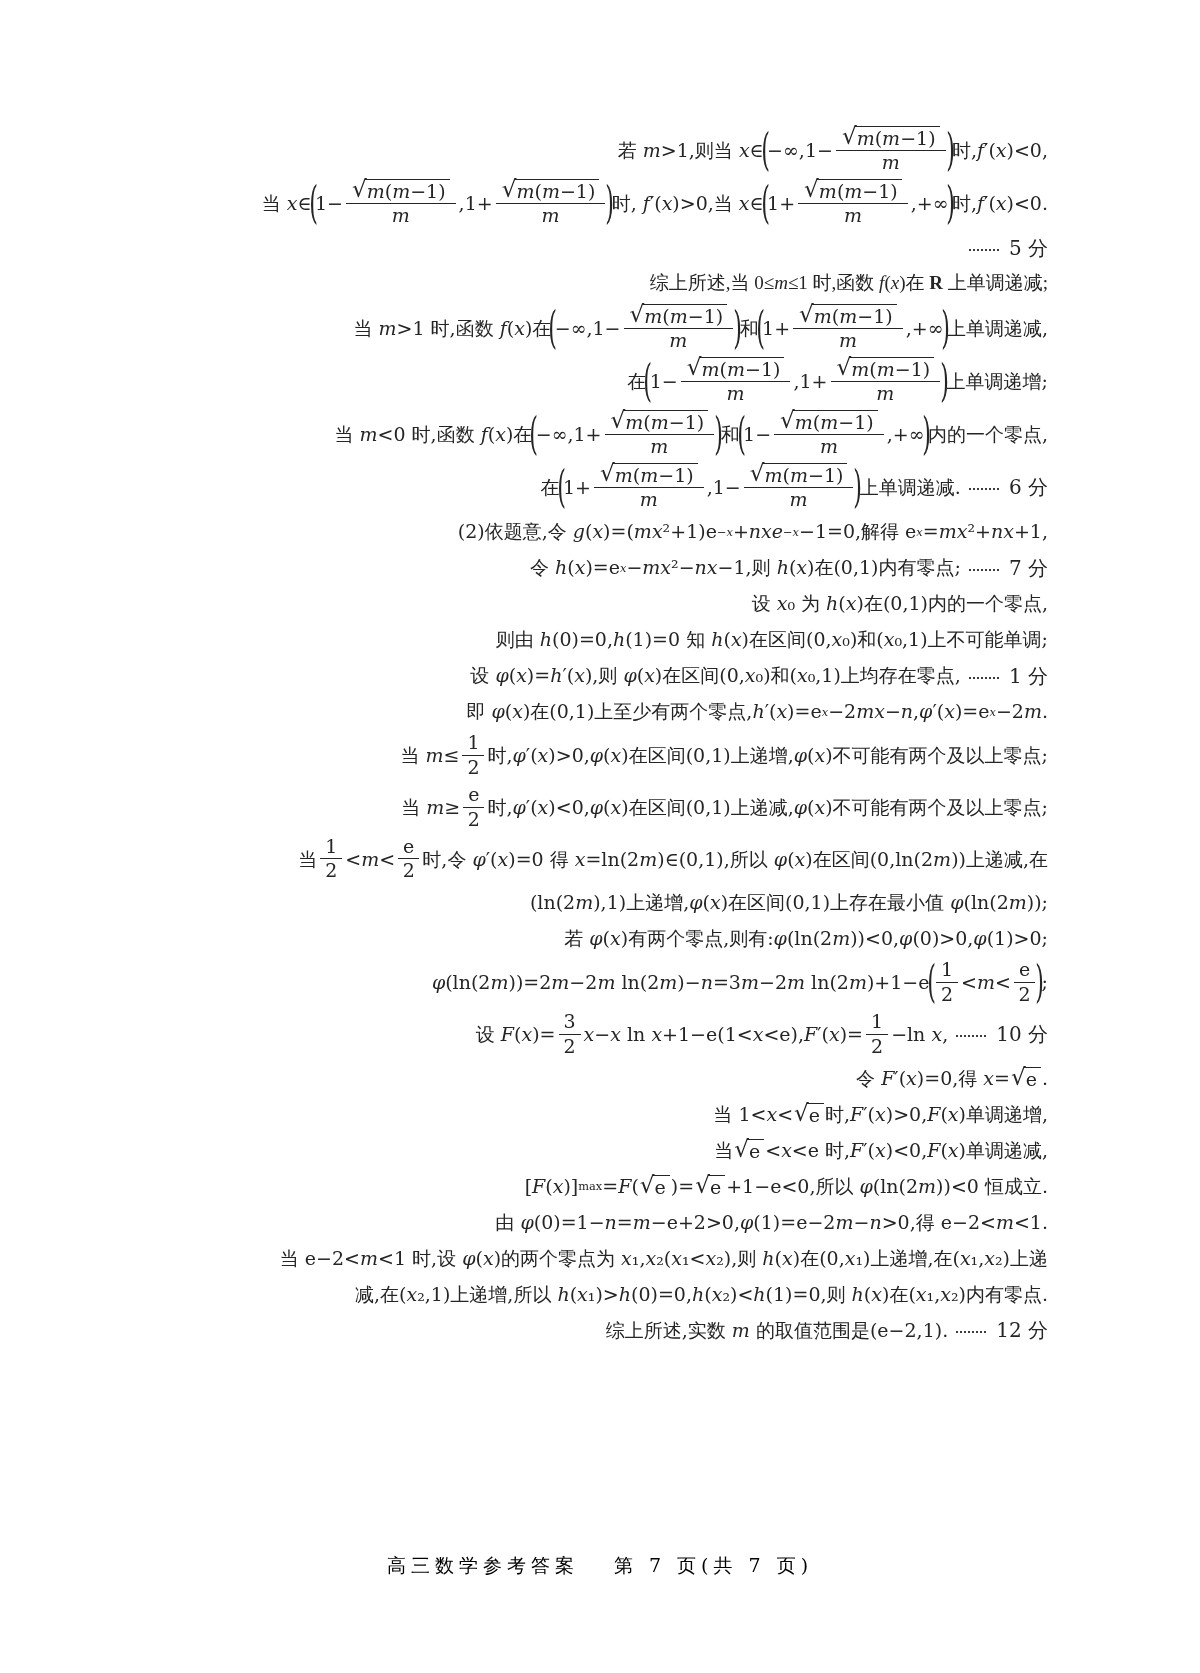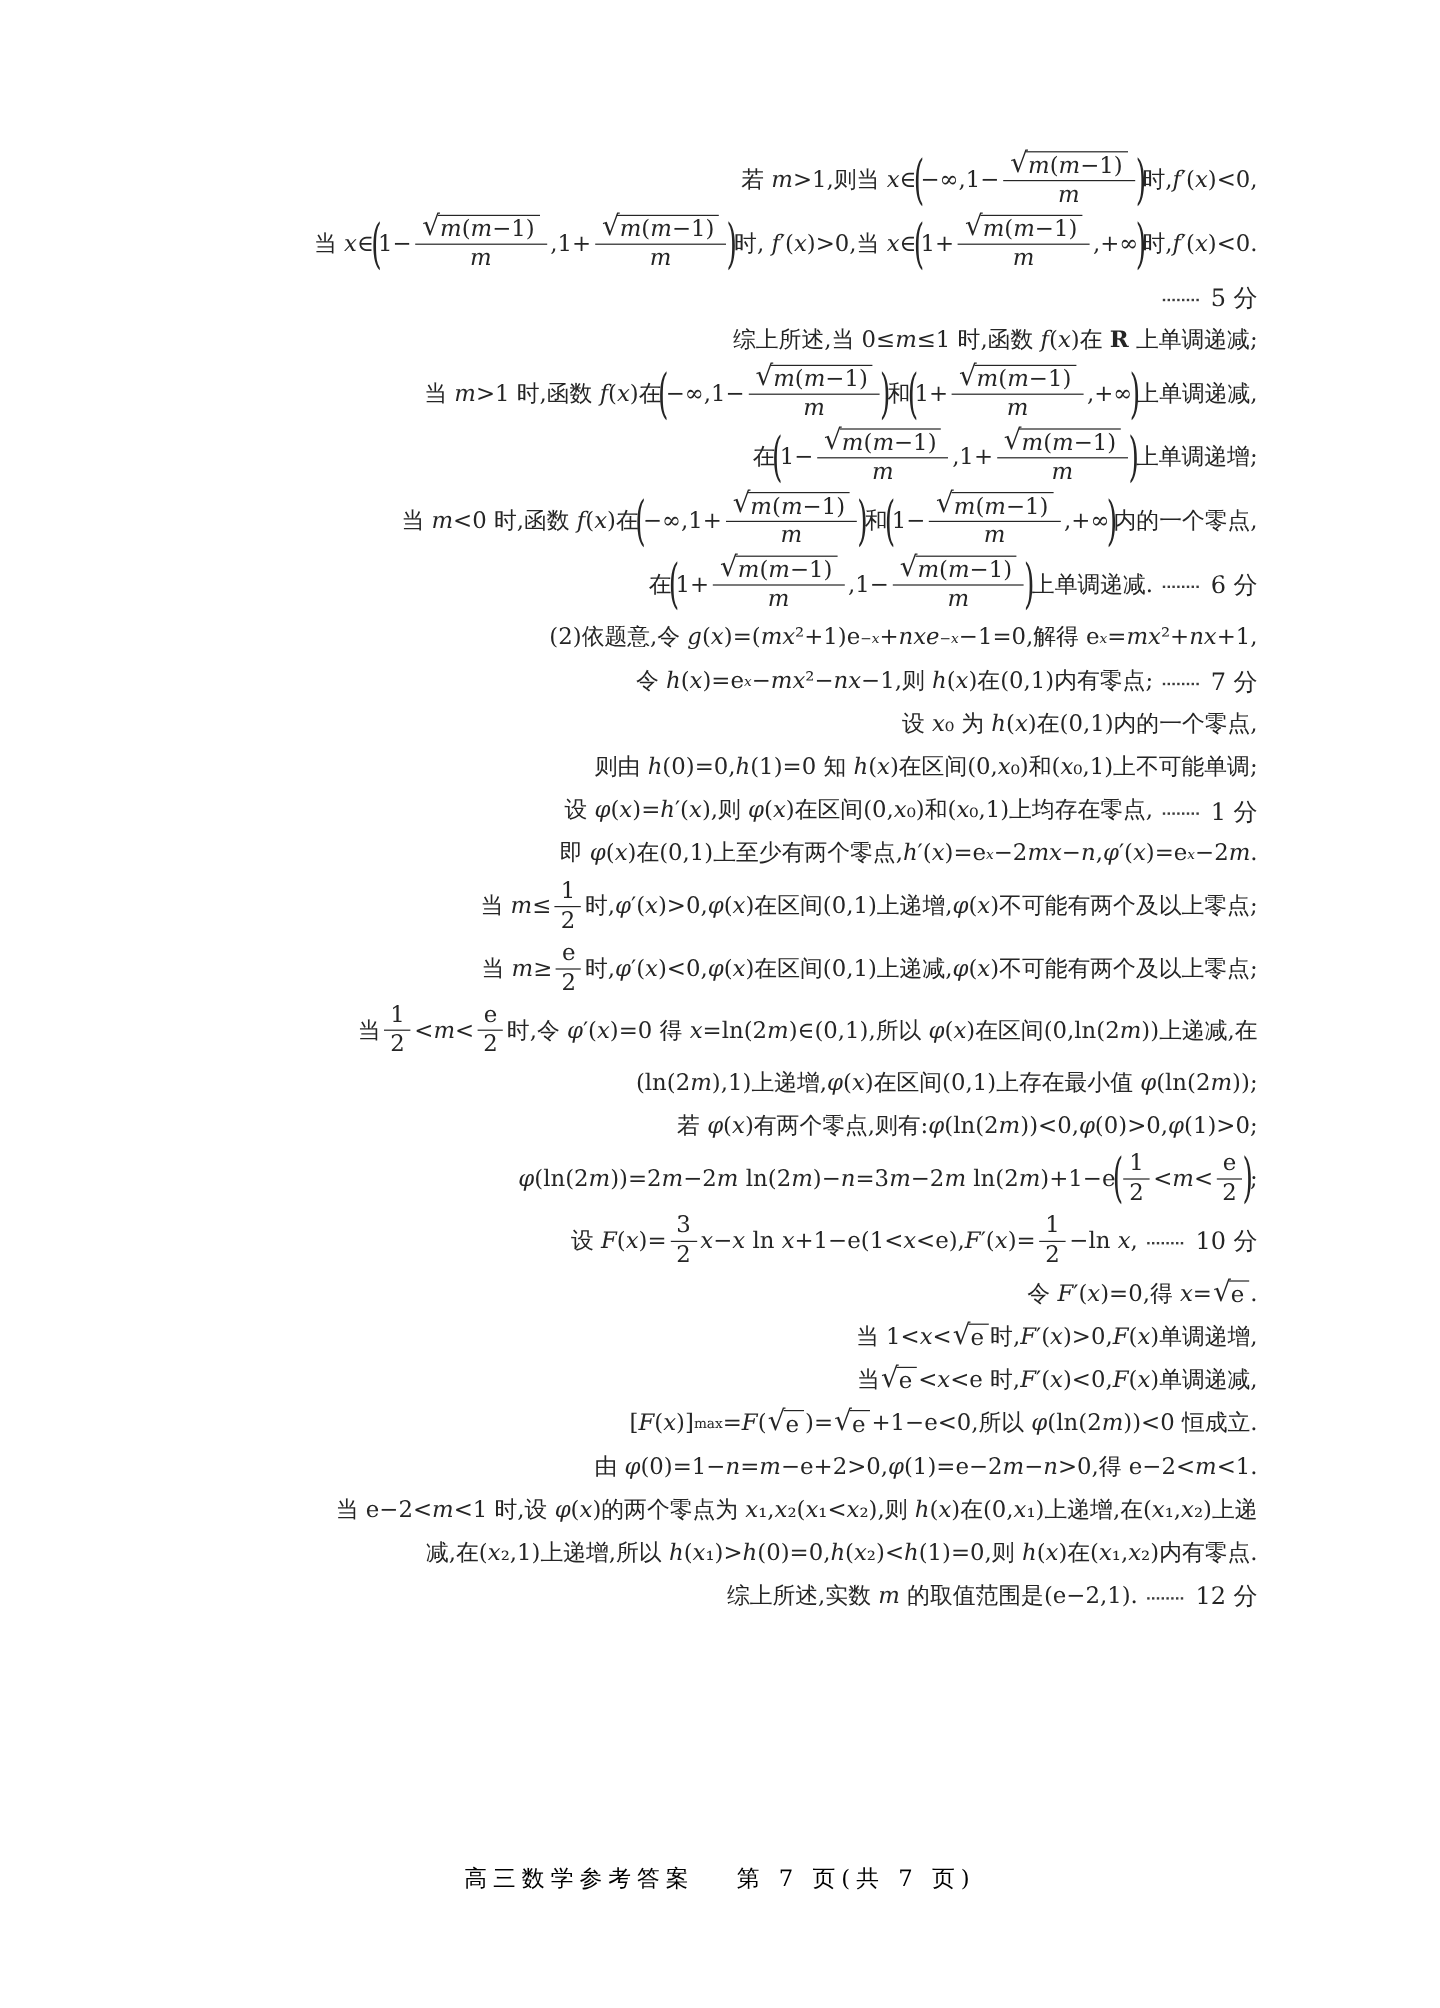--- a/index.html
+++ b/index.html
@@ -93,21 +93,21 @@
           <span class="par">)</span>
           <span class="tx">时,<i>f</i>′(<i>x</i>)&lt;0.</span>
         </span>
       </div>
       <div class="line">
         <span style="display: inline-flex; align-items: center;"></span>
         <span class="fill"></span>
         <span class="score">5 分</span>
       </div>
       <div class="line">
-        <span style="display: inline-flex; align-items: center;">
+        <span style="display: inline-flex; align-items: center; font-family: Liberation Serif, serif;">
           <span class="tx">综上所述,当 0≤<i>m</i>≤1 时,函数 <i>f</i>(<i>x</i>)在 <b>R</b> 上单调递减;</span>
         </span>
       </div>
       <div class="line">
         <span style="display: inline-flex; align-items: center;">
           <span class="tx">当 <i>m</i>&gt;1 时,函数 <i>f</i>(<i>x</i>)在</span>
           <span class="par">(</span>
           <span class="tx">−∞,1−</span>
           <span class="frac">
             <span class="num">

